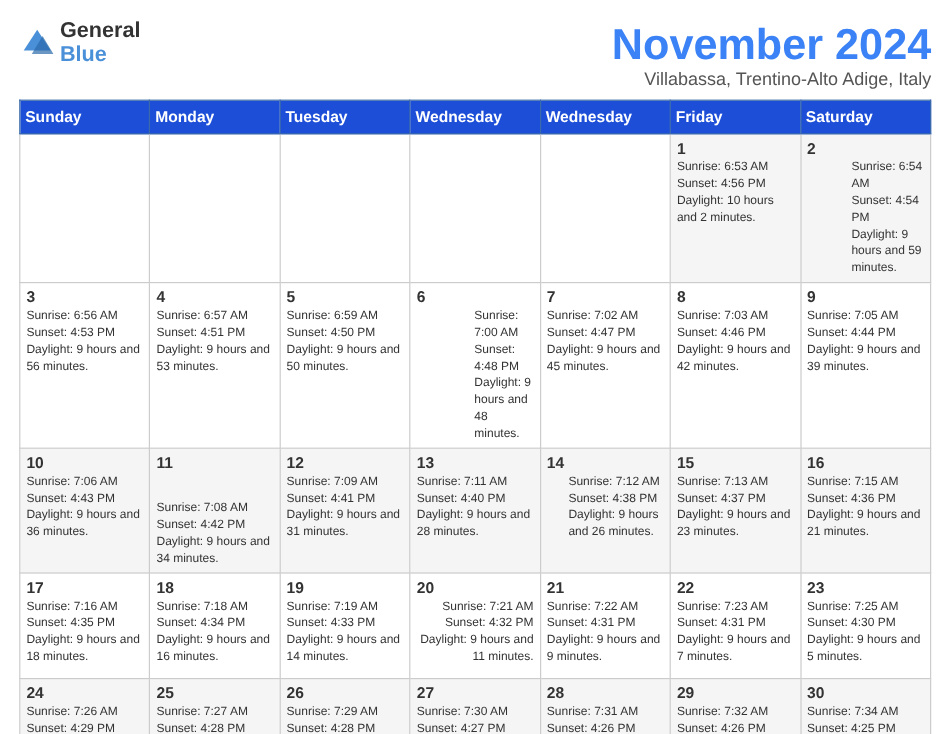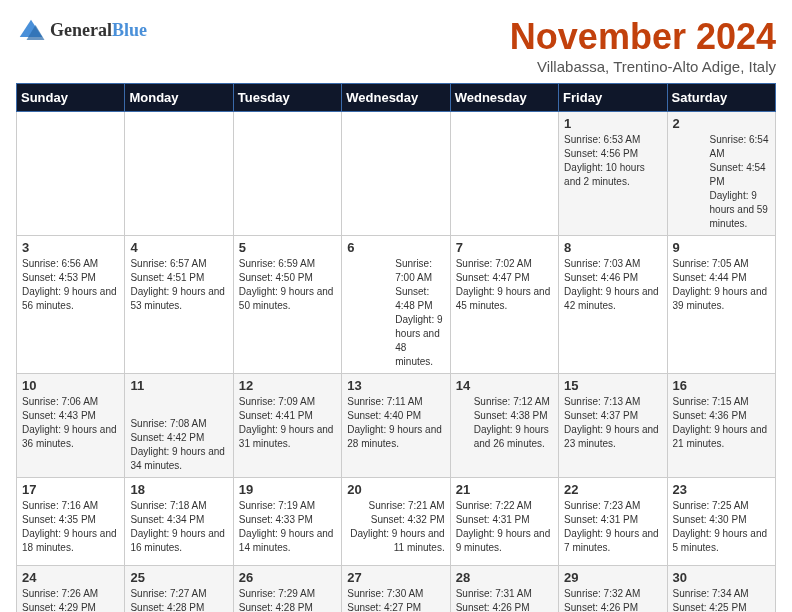--- a/index.html
+++ b/index.html
@@ -16,23 +16,22 @@
       align-items: flex-start;
       margin-bottom: 8px;
     }
     .logo {
       display: flex;
       align-items: center;
       gap: 4px;
     }
     .logo-text {
       display: flex;
-      flex-direction: row;
+      flex-direction: column;
       line-height: 1.1;
-      font-family: Liberation Serif, serif;
     }
     .logo-text .general {
       font-size: 18px;
       font-weight: bold;
       color: #333;
     }
     .logo-text .blue {
       font-size: 18px;
       font-weight: bold;
       color: #4a90d9;
@@ -40,33 +39,33 @@
     .logo-icon {
       width: 30px;
       height: 30px;
     }
     .title-area {
       text-align: right;
     }
     .month-title {
       font-size: 36px;
       font-weight: bold;
-      color: #c2410c;
+      color: #3b82f6;
     }
     .subtitle {
       font-size: 15px;
       color: #555;
     }
     table {
       width: 100%;
       border-collapse: collapse;
       table-layout: fixed;
     }
     thead tr th {
-      background-color: #0f172a;
+      background-color: #1d4ed8;
       color: #fff;
       font-size: 13px;
       font-weight: bold;
       padding: 6px 4px;
       text-align: left;
       border: 1px solid #3a6aaa;
     }
     tbody tr td {
       vertical-align: top;
       border: 1px solid #ccc;

